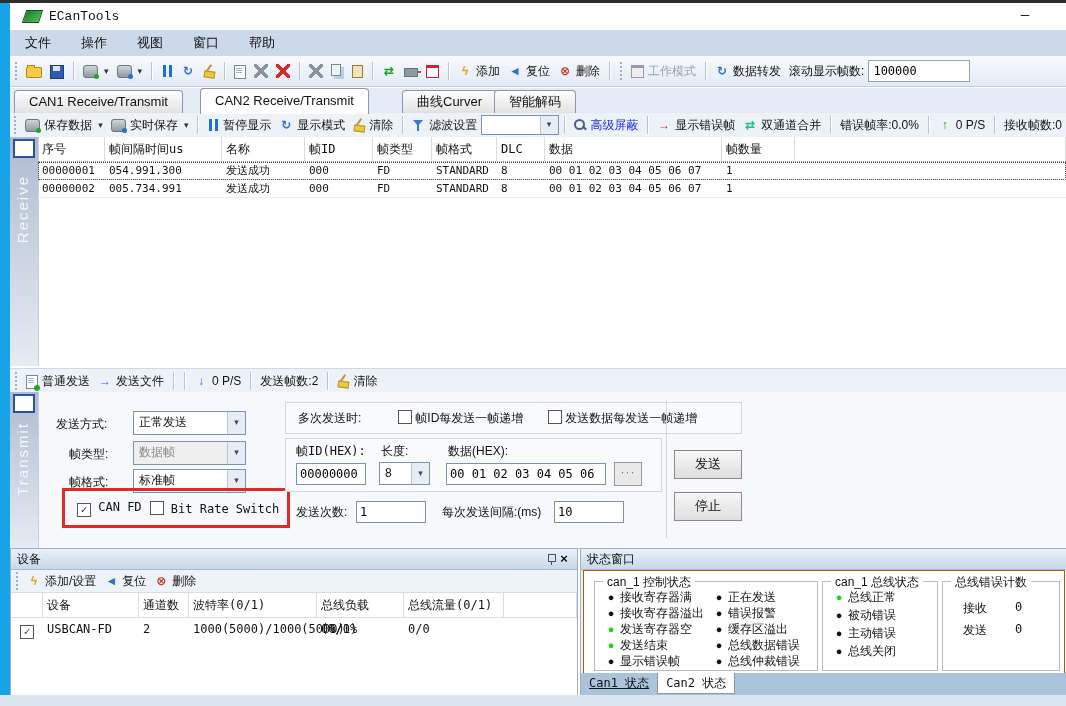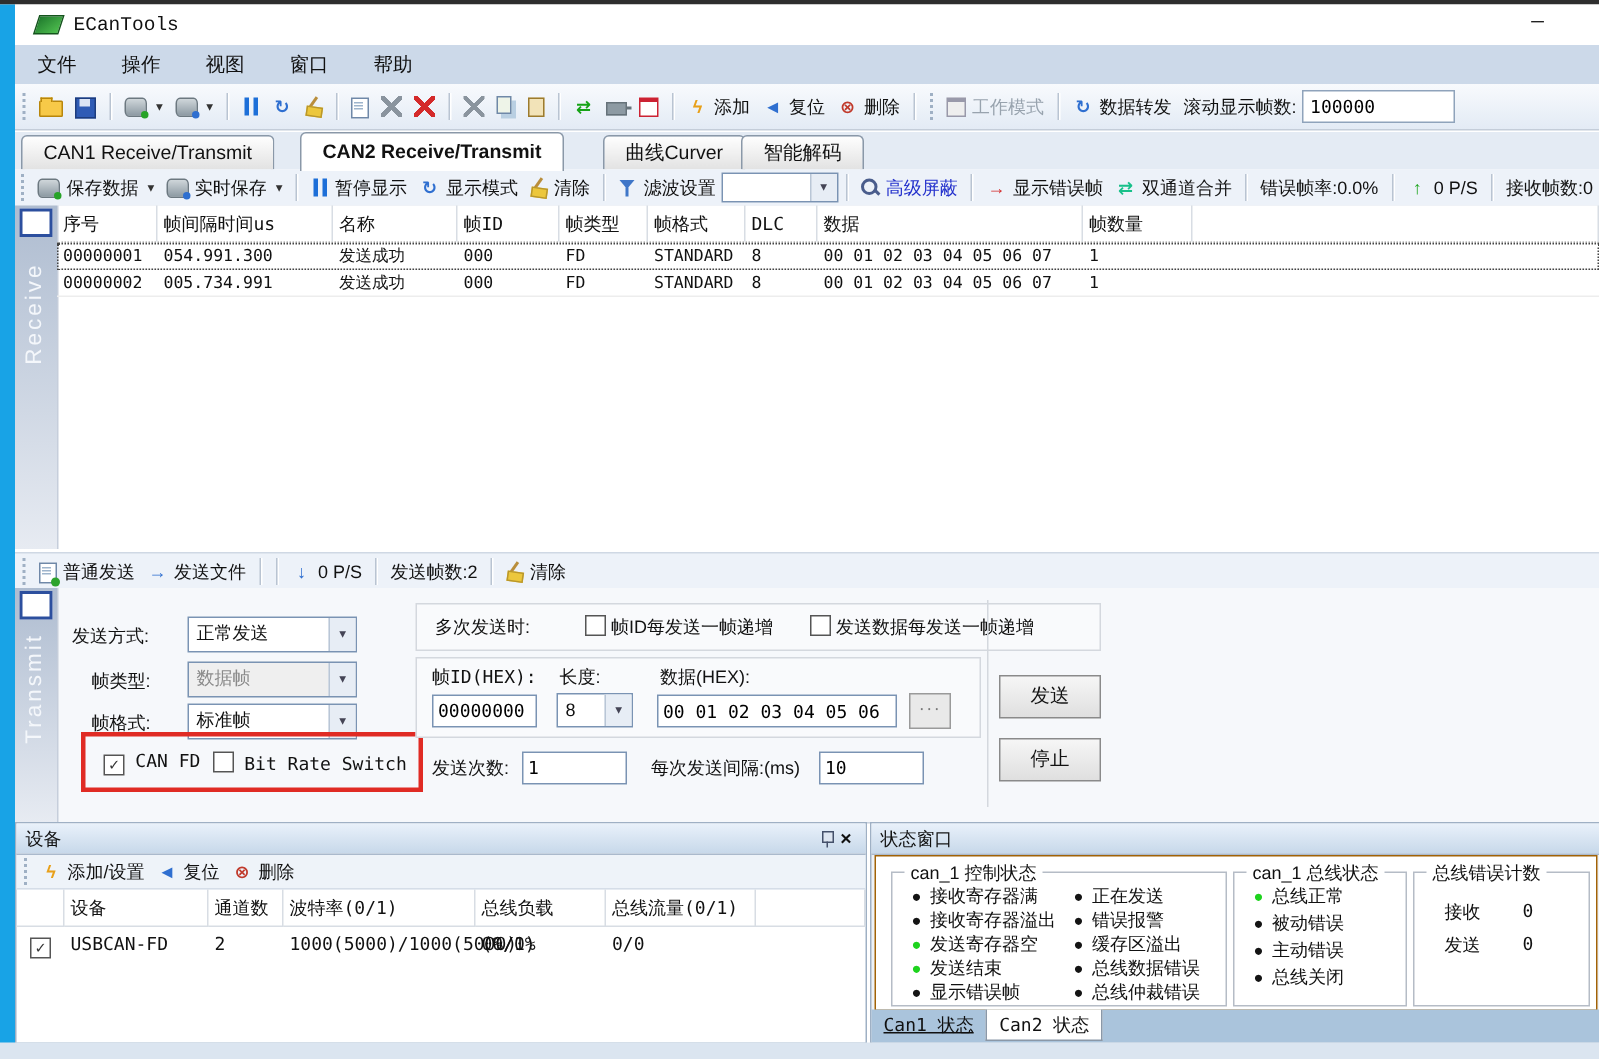--- a/index.html
+++ b/index.html
@@ -61,36 +61,36 @@
   .glyph-blue{color:#2f6fd0;}
   .glyph-green{color:#17a317;}
   .glyph-teal{color:#18c08a;}
   .glyph-red{color:#d42a2a;}
   .glyph-darkred{color:#c0392b;}
   .arrow{font-size:9px;color:#333;margin-left:2px;}
   .tb-input{height:18px;border:1px solid #8fa3bb;background:#fff;font-family:"DejaVu Sans Mono",monospace;font-size:12px;padding:1px 4px;}
   
   .tabrow{position:absolute;left:10px;top:88px;width:1056px;height:25px;background:#e4ebf4;}
   .tab{position:absolute;top:2px;height:22px;line-height:22px;padding:0 14px;background:linear-gradient(#fefefe,#e2e2e2);border:1px solid #8a98a8;border-bottom:none;border-radius:4px 4px 0 0;font-size:13px;white-space:nowrap;}
-  .tab.active{top:0;height:25px;line-height:24px;background:#fff;font-weight:bold;z-index:2;}
+  .tab.active{top:0;height:25px;line-height:24px;background:#fff;font-weight:normal;z-index:2;}
   
   .rxarea{position:absolute;left:10px;top:137px;width:1056px;height:229px;background:#fff;}
   .sidestrip{position:absolute;left:0;top:0;width:28px;height:100%;background:linear-gradient(180deg,#aebcd0,#e7ebf2);border-right:1px solid #c6cedb;}
   .sidestrip .vlabel{position:absolute;left:4px;top:38px;writing-mode:vertical-rl;transform:rotate(180deg);color:#f4f7fb;font-size:15px;letter-spacing:2px;}
   .cornersq{position:absolute;left:3px;top:2px;width:18px;height:15px;background:#fff;border:2px solid #2c4f9e;}
   .rxtable{position:absolute;left:28px;top:0;width:1028px;height:100%;font-family:"DejaVu Sans Mono",monospace;font-size:11px;}
   .rxrow{display:grid;grid-template-columns:67px 117px 83px 68px 59px 65px 48px 177px 73px auto;align-items:center;}
   .rxhead{height:24px;border-bottom:1px dotted #9a9a9a;}
   .rxhead > div{height:24px;line-height:24px;padding:0 4px;border-right:1px solid #d8dde4;font-size:12px;}
   .rxr{height:17px;line-height:17px;border-bottom:1px solid #ededed;}
   .rxr > div{padding:0 4px;overflow:hidden;white-space:nowrap;}
   .rxr.sel{outline:1px dotted #444;outline-offset:-1px;}
   
   .txarea{position:absolute;left:10px;top:392px;width:1056px;height:156px;background:#f6f8fb;border-bottom:1px solid #c9d2de;}
-  .txform{position:absolute;left:20px;top:0;width:1028px;height:156px;}
+  .txform{position:absolute;left:28px;top:0;width:1028px;height:156px;}
   .flabel{position:absolute;white-space:nowrap;font-size:12px;}
   .combo{position:absolute;height:22px;border:1px solid #7a93b3;background:#fff;line-height:20px;padding:0 20px 0 5px;font-size:12px;}
   .combo .cara{position:absolute;right:0;top:0;width:17px;height:100%;background:#e7edf5;border-left:1px solid #b9c6d6;text-align:center;line-height:20px;font-size:9px;color:#445;}
   .combo.disabled{background:#efefef;color:#8a8a8a;}
   .redbox{position:absolute;left:24px;top:96px;width:210px;height:34px;border:3px solid #e02b24;display:flex;align-items:center;gap:8px;padding-left:12px;font-family:"DejaVu Sans Mono",monospace;font-size:12px;}
   .cb{display:inline-block;width:12px;height:12px;border:1px solid #555;background:#fff;line-height:11px;text-align:center;font-size:11px;color:#333;vertical-align:-2px;}
   .cb.checked::after{content:"✓";}
   .groupbox{position:absolute;border:1px solid #d4d8de;background:#f9fafc;}
   .inp{position:absolute;height:20px;border:1px solid #7a93b3;background:#fff;font-family:"DejaVu Sans Mono",monospace;font-size:12px;padding:0 3px;}
   .btn{position:absolute;width:66px;height:27px;background:linear-gradient(#f6f6f6,#dfdfdf);border:1px solid #8a8a8a;text-align:center;line-height:25px;font-size:13px;}

